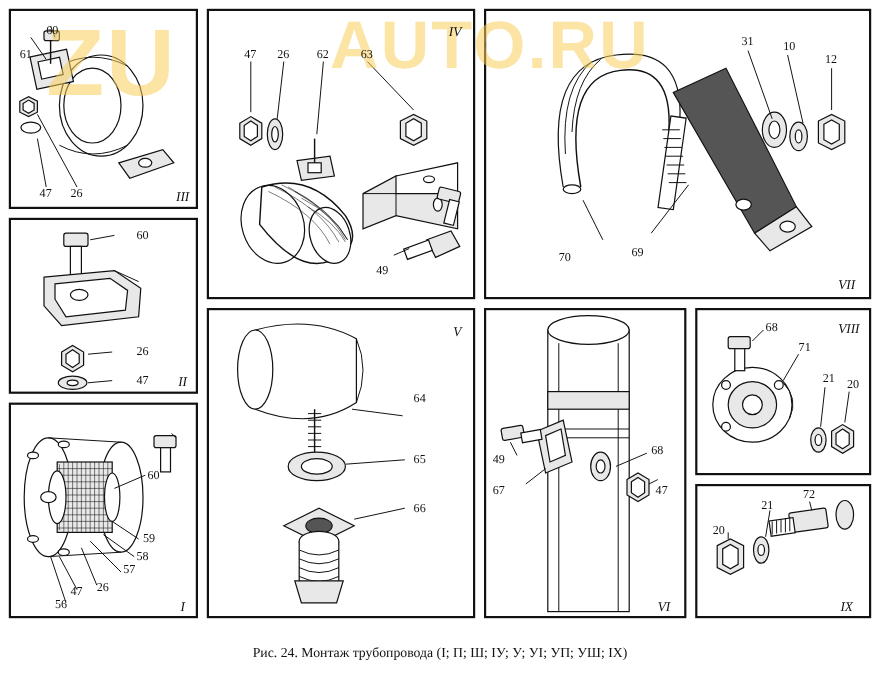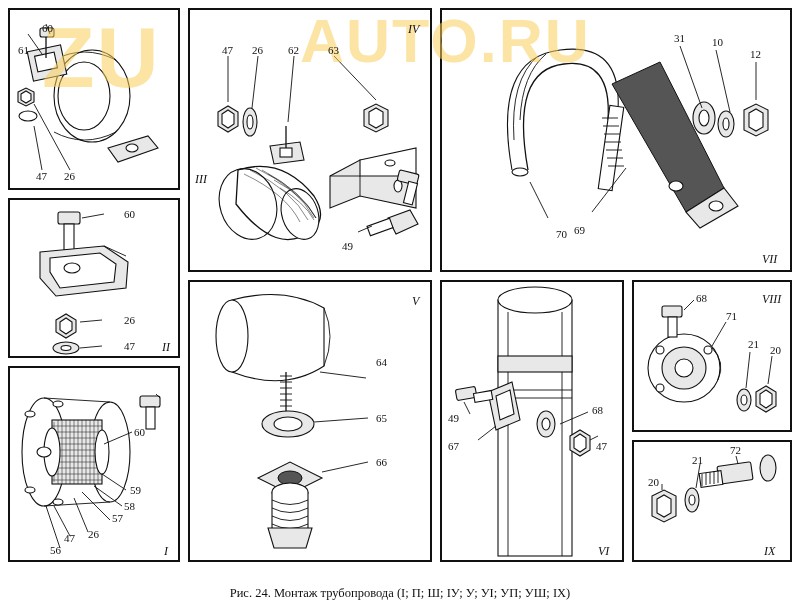--- a/index.html
+++ b/index.html
@@ -263,21 +263,21 @@
       <polygon class="fillg" points="652,496 664,490 676,496 676,516 664,522 652,516"></polygon>
       <polygon class="fillw" points="657,499 664,495 671,499 671,513 664,517 657,513"></polygon>
       <ellipse class="fillg" cx="692" cy="500" rx="7" ry="12"></ellipse>
       <ellipse class="fillw" cx="692" cy="500" rx="3" ry="5"></ellipse>
       <path class="ln" d="M736 456 l2 8"></path>
       <path class="ln" d="M700 464 l-4 24"></path>
       <path class="ln" d="M662 484 l0 6"></path>
     </g>
   </svg>
 
-  <div class="rn" style="left:160px;top:172px;margin-left:35px;">III</div>
+  <div class="rn" style="left:160px;top:172px;">III</div>
   <div class="rn" style="left:162px;top:340px;">II</div>
   <div class="rn" style="left:164px;top:544px;">I</div>
   <div class="rn" style="left:408px;top:22px;">IV</div>
   <div class="rn" style="left:412px;top:294px;">V</div>
   <div class="rn" style="left:598px;top:544px;">VI</div>
   <div class="rn" style="left:762px;top:252px;">VII</div>
   <div class="rn" style="left:762px;top:292px;">VIII</div>
   <div class="rn" style="left:764px;top:544px;">IX</div>
 
   <div class="lbl" style="left:42px;top:22px;">60</div>
@@ -308,21 +308,21 @@
   <div class="lbl" style="left:376px;top:456px;">66</div>
 
   <div class="lbl" style="left:448px;top:412px;">49</div>
   <div class="lbl" style="left:448px;top:440px;">67</div>
   <div class="lbl" style="left:592px;top:404px;">68</div>
   <div class="lbl" style="left:596px;top:440px;">47</div>
 
   <div class="lbl" style="left:674px;top:32px;">31</div>
   <div class="lbl" style="left:712px;top:36px;">10</div>
   <div class="lbl" style="left:750px;top:48px;">12</div>
-  <div class="lbl" style="left:556px;top:228px;">70</div>
+  <div class="lbl" style="left:508px;top:228px;">70</div>
   <div class="lbl" style="left:574px;top:224px;">69</div>
 
   <div class="lbl" style="left:696px;top:292px;">68</div>
   <div class="lbl" style="left:726px;top:310px;">71</div>
   <div class="lbl" style="left:748px;top:338px;">21</div>
   <div class="lbl" style="left:770px;top:344px;">20</div>
 
   <div class="lbl" style="left:730px;top:444px;text-align:right;">72</div>
   <div class="lbl" style="left:692px;top:454px;">21</div>
   <div class="lbl" style="left:648px;top:476px;">20</div>

